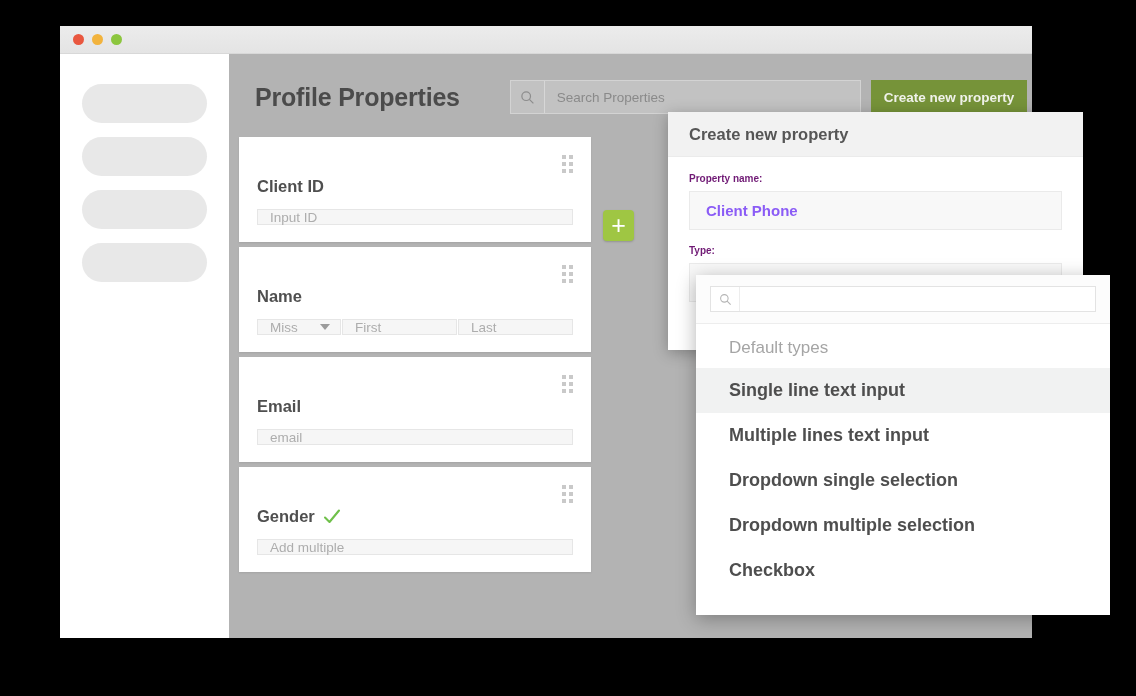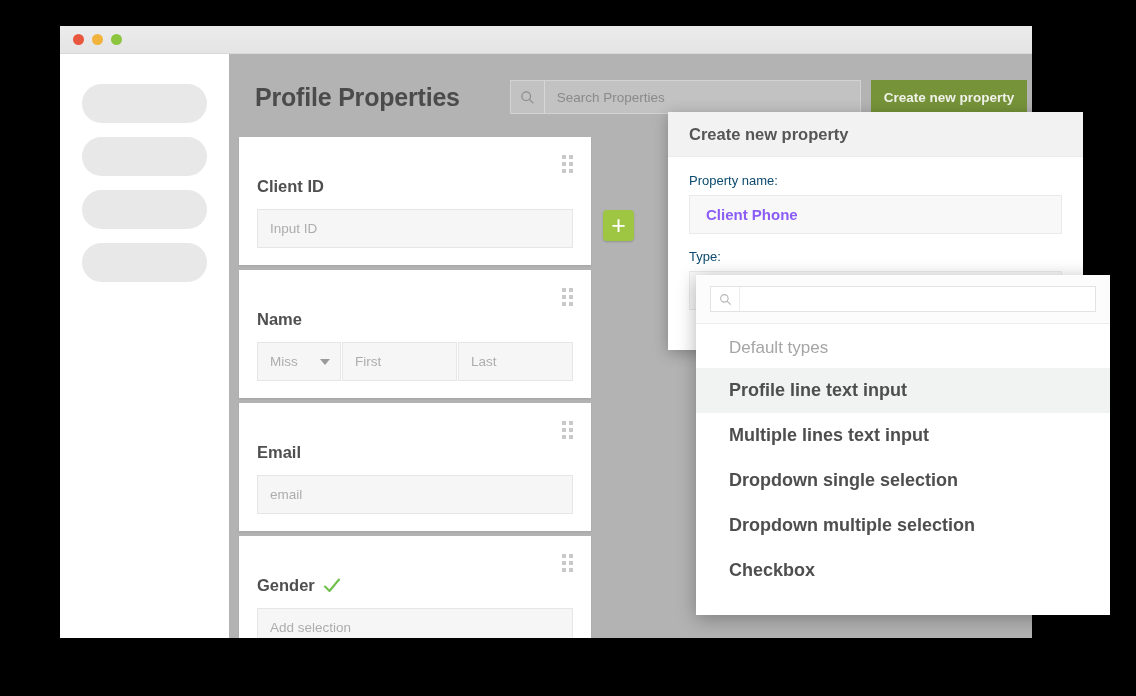--- a/index.html
+++ b/index.html
@@ -104,21 +104,21 @@
   }
   .check { margin-left: 8px; display: inline-flex; }
   .handle {
     position: absolute; right: 18px; top: 18px;
     display: grid; grid-template-columns: repeat(2, 4px);
     grid-gap: 3px;
   }
   .handle i { width: 4px; height: 4px; background: #c9c9c9; display: block; }
 
   .field {
-    height: 39px; background: #f6f6f6; border: 1px solid #e6e6e6;
+    height: 16px; background: #f6f6f6; border: 1px solid #e6e6e6;
     display: flex; align-items: center; padding: 0 12px;
     font-size: 13.5px; color: #adadad;
   }
   .field-row { display: flex; gap: 1px; }
   .field-row .field { flex: 1; }
   .field.sel {
     flex: 0 0 84px; justify-content: space-between; padding-right: 10px;
   }
   .caret {
     width: 0; height: 0; border-left: 5px solid transparent;
@@ -139,21 +139,21 @@
     width: 415px; height: 238px; background: #ffffff;
     box-shadow: 0 3px 14px rgba(0,0,0,.28);
   }
   .modal-head {
     height: 45px; background: #f2f2f2; display: flex; align-items: center;
     padding-left: 21px; border-bottom: 1px solid #ebebeb;
   }
   .modal-title { font-size: 16.5px; font-weight: bold; color: #565656; }
   .modal-body { padding: 16px 21px 0 21px; }
   .form-label {
-    font-size: 13px; font-weight: normal; color: #0c4a6e; margin-bottom: 7px;
+    font-size: 10px; font-weight: bold; color: #701a75; margin-bottom: 7px;
   }
   .modal-input {
     height: 39px; background: #f8f8f8; border: 1px solid #eaeaea;
     display: flex; align-items: center; padding: 0 16px;
     font-size: 15px; font-weight: bold; color: #8b5cf6; margin-bottom: 15px;
   }
   .modal-input-blank {
     height: 39px; background: #f8f8f8; border: 1px solid #eaeaea;
   }
 
@@ -298,21 +298,21 @@
               </span>
             </div>
             <div class="handle">
               <i></i>
                 <i></i>
                 <i></i>
                 <i></i>
                 <i></i>
                 <i></i>
             </div>
-            <div class="field">Add selection</div>
+            <div class="field">Add multiple</div>
           </div>
 
           <div class="plus-btn">+</div>
         </div>
 
       </div>
     </div>
   </div>
 
   <div class="modal">
@@ -335,20 +335,20 @@
             <circle cx="6.6" cy="6.6" r="4.6" fill="none" stroke="#b4b4b4" stroke-width="1.3"></circle>
             <line x1="10" y1="10" x2="14.3" y2="14.3" stroke="#b4b4b4" stroke-width="1.3"></line>
           </svg>
         </div>
         <input class="dd-search-input" type="text" placeholder="" style="">
       </div>
     </div>
 
     <div class="dd-group">Default types</div>
 
-    <div class="dd-item highlight">Profile line text input</div>
+    <div class="dd-item highlight">Single line text input</div>
     <div class="dd-item">Multiple lines text input</div>
     <div class="dd-item">Dropdown single selection</div>
     <div class="dd-item">Dropdown multiple selection</div>
     <div class="dd-item">Checkbox</div>
   </div>
 
 </div>
 
 </body></html>

